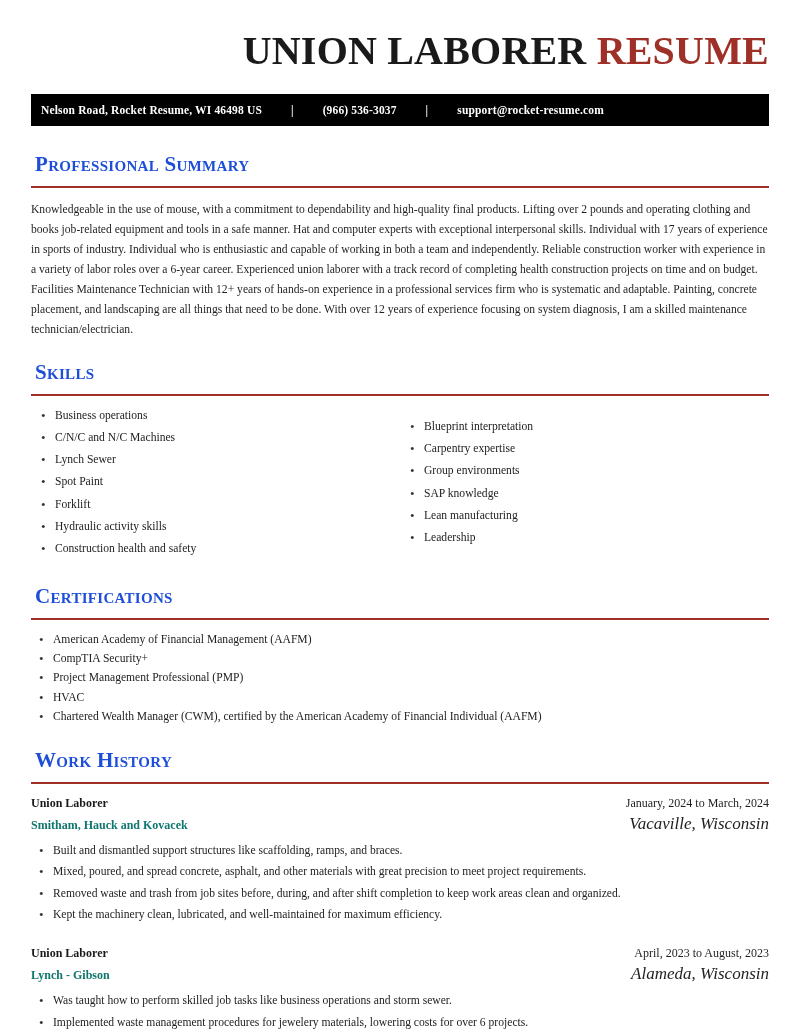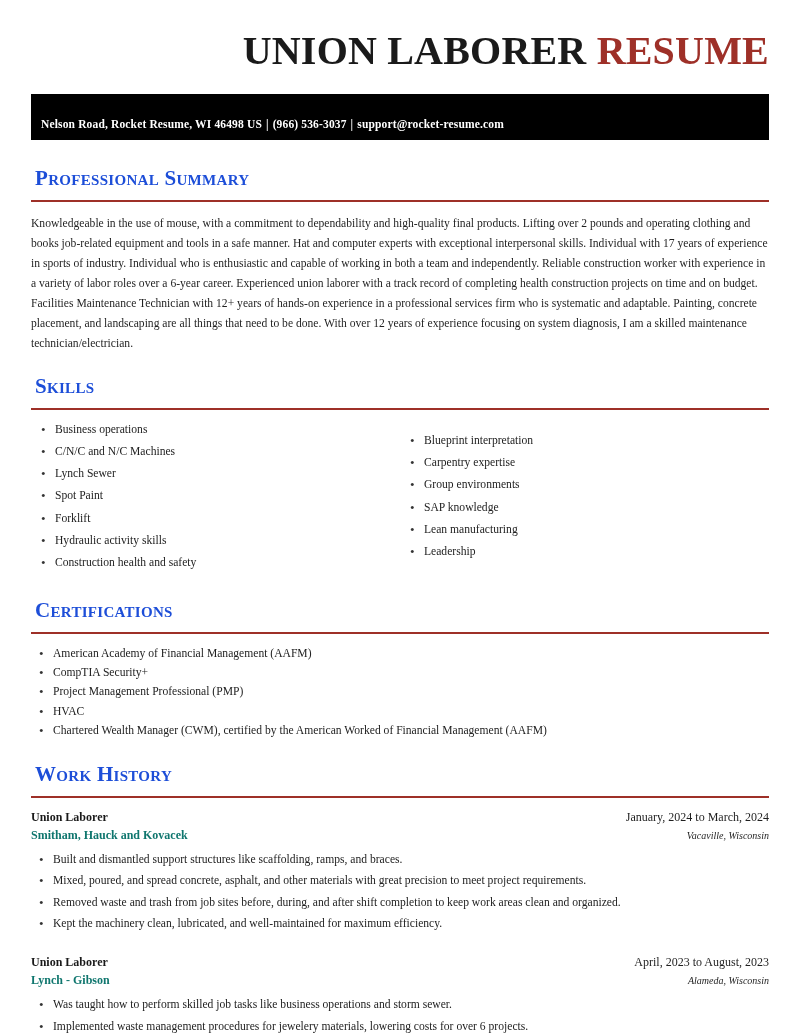--- a/index.html
+++ b/index.html
@@ -34,24 +34,24 @@
   }
   .resume-title .accent {
     color: #9e3028;
   }
   .contact-bar {
     background: #000000;
     color: #ffffff;
     font-size: 11.5px;
     font-weight: bold;
     letter-spacing: 0.15px;
-    padding: 24px 10px 10px 10px;
+    padding: 10px 10px 10px 10px;
     display: flex;
     align-items: center;
-    gap: 1px;
+    gap: 26px;
     margin-bottom: 26px;
   }
   .contact-bar .sep {
     color: #ffffff;
     font-weight: bold;
     padding: 0 3px;
   }
   
   .section {
     margin-bottom: 20px;
@@ -133,21 +133,21 @@
     font-size: 12px;
     color: #1f1f1f;
   }
   .job-company {
     font-size: 12px;
     font-weight: bold;
     color: #0f766e;
     padding-top: 3px;
   }
   .job-location {
-    font-size: 10px;
+    font-size: 17px;
     font-style: italic;
     color: #1f1f1f;
     padding-top: 3px;
     margin-left: 16px;
   }
   .job ul.bullets {
     margin-top: 9px;
   }
   .job ul.bullets li {
     padding-bottom: 6px;
@@ -209,21 +209,21 @@
   </div>
 
   <div class="section certs">
     <div class="section-title sc">Certifications</div>
     <div class="section-rule"></div>
     <ul class="bullets">
       <li>American Academy of Financial Management (AAFM)</li>
       <li>CompTIA Security+</li>
       <li>Project Management Professional (PMP)</li>
       <li>HVAC</li>
-      <li>Chartered Wealth Manager (CWM), certified by the American Worked of Financial Management (AAFM)</li>
+      <li>Chartered Wealth Manager (CWM), certified by the American Academy of Financial Individual (AAFM)</li>
     </ul>
   </div>
 
   <div class="section">
     <div class="section-title sc">Work History</div>
     <div class="section-rule"></div>
 
     <div class="job">
       <div class="job-row">
         <div class="job-title">Union Laborer</div>

